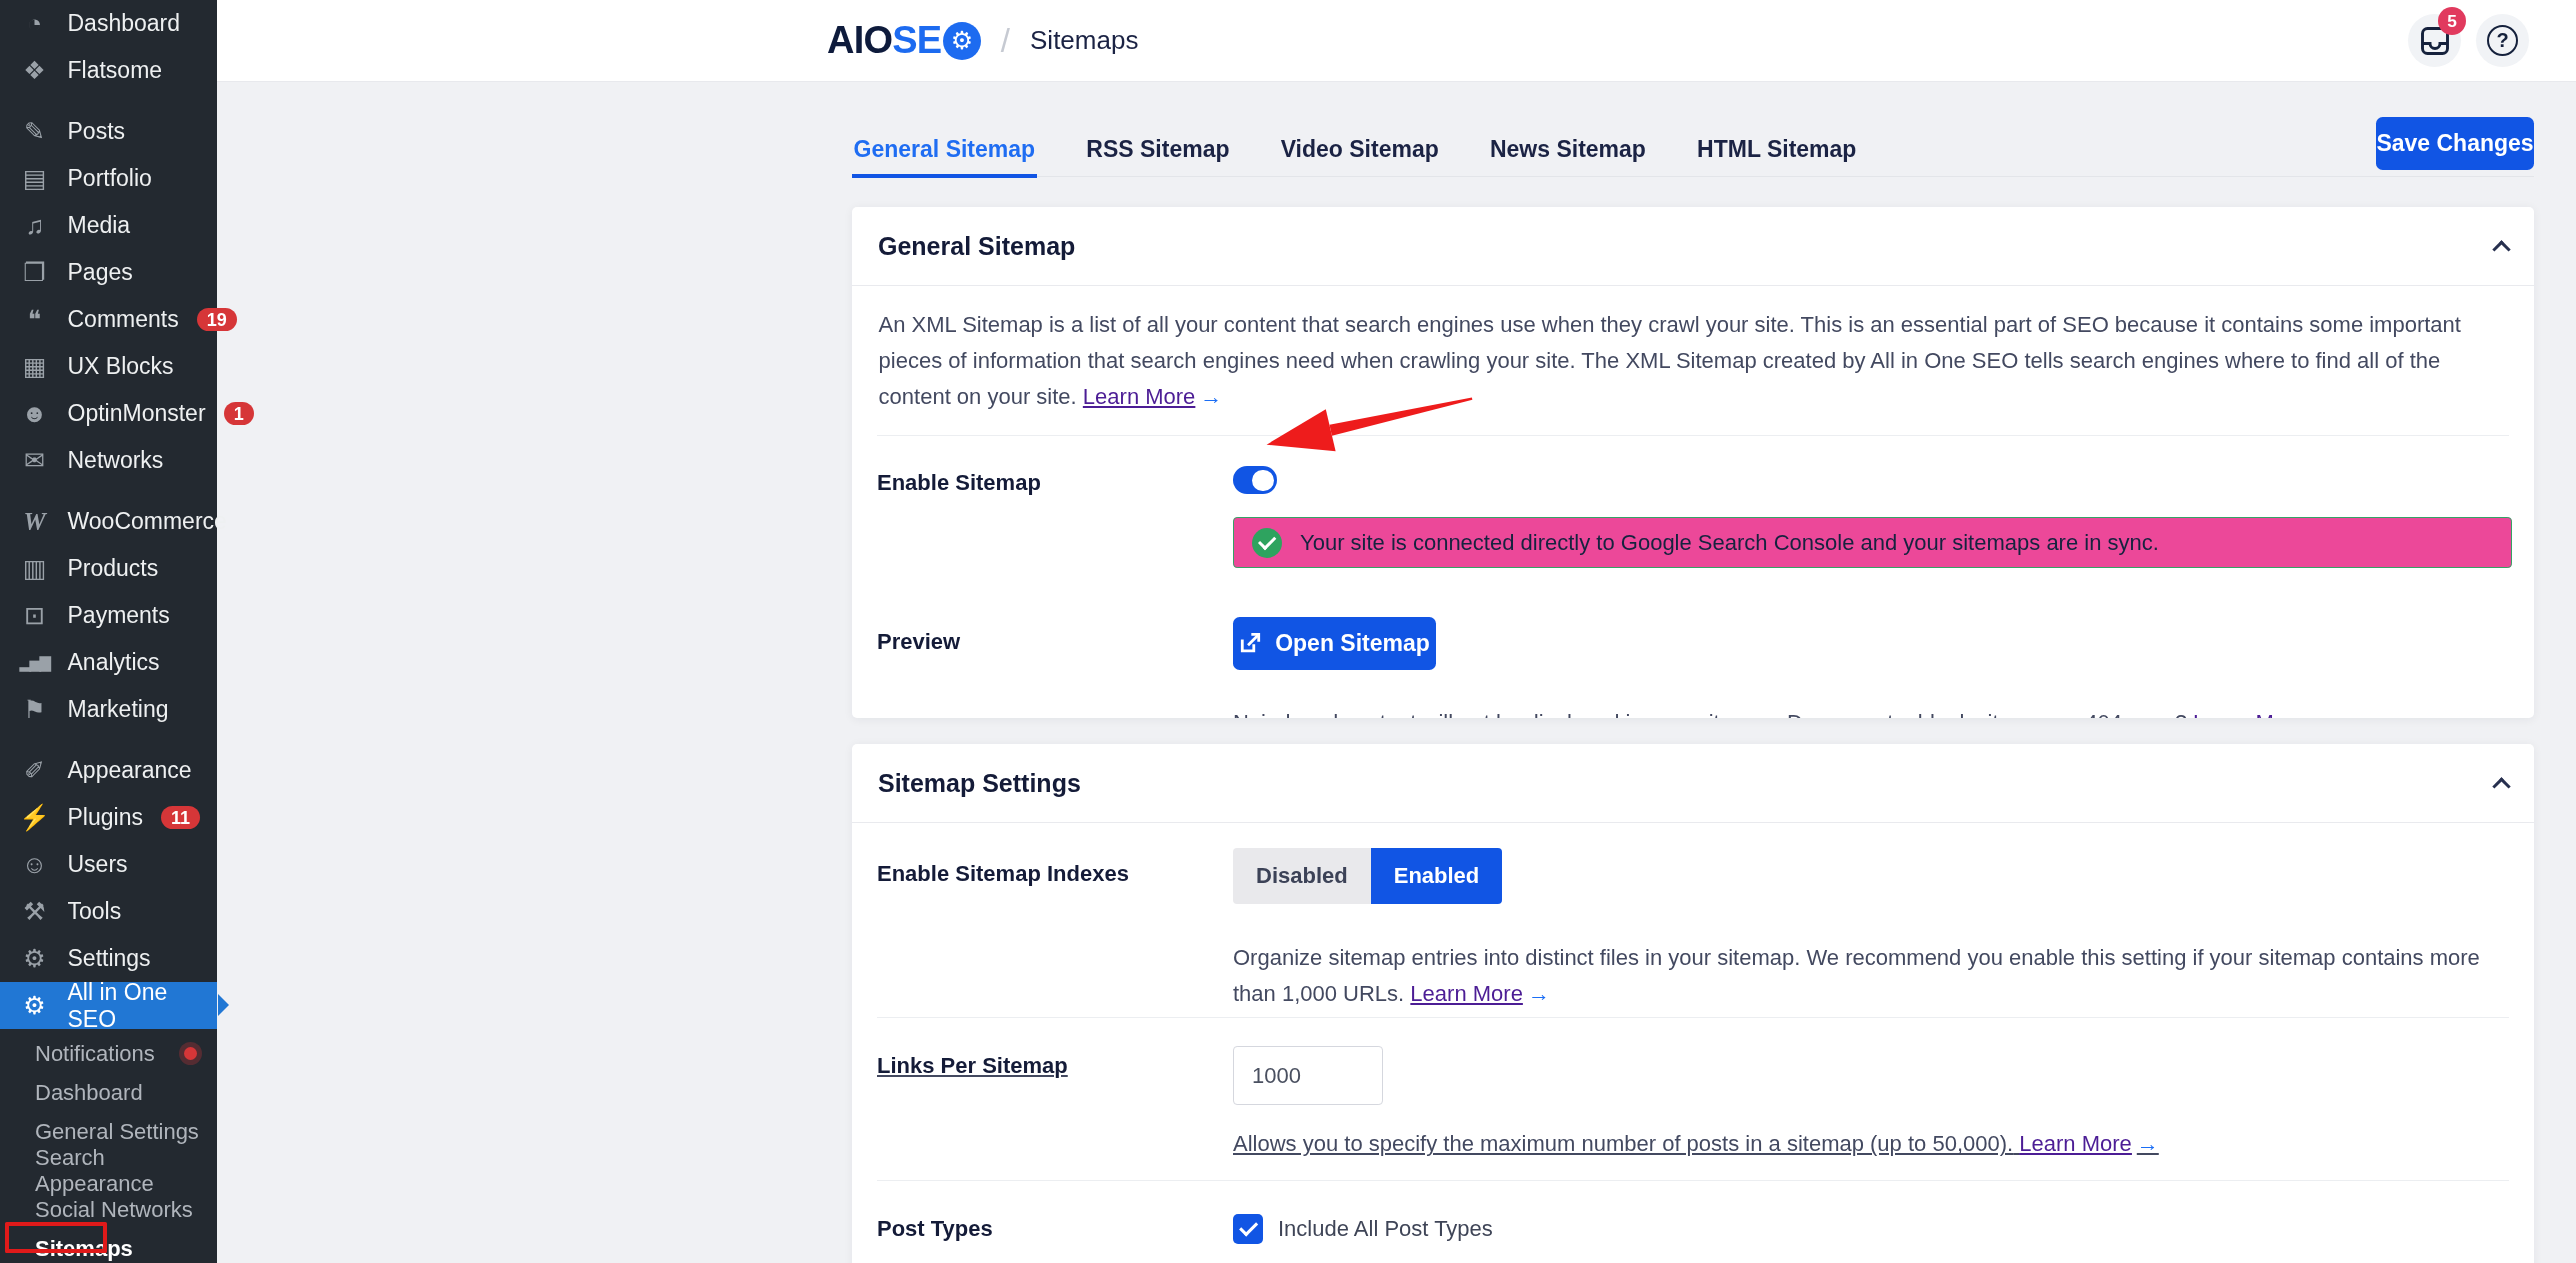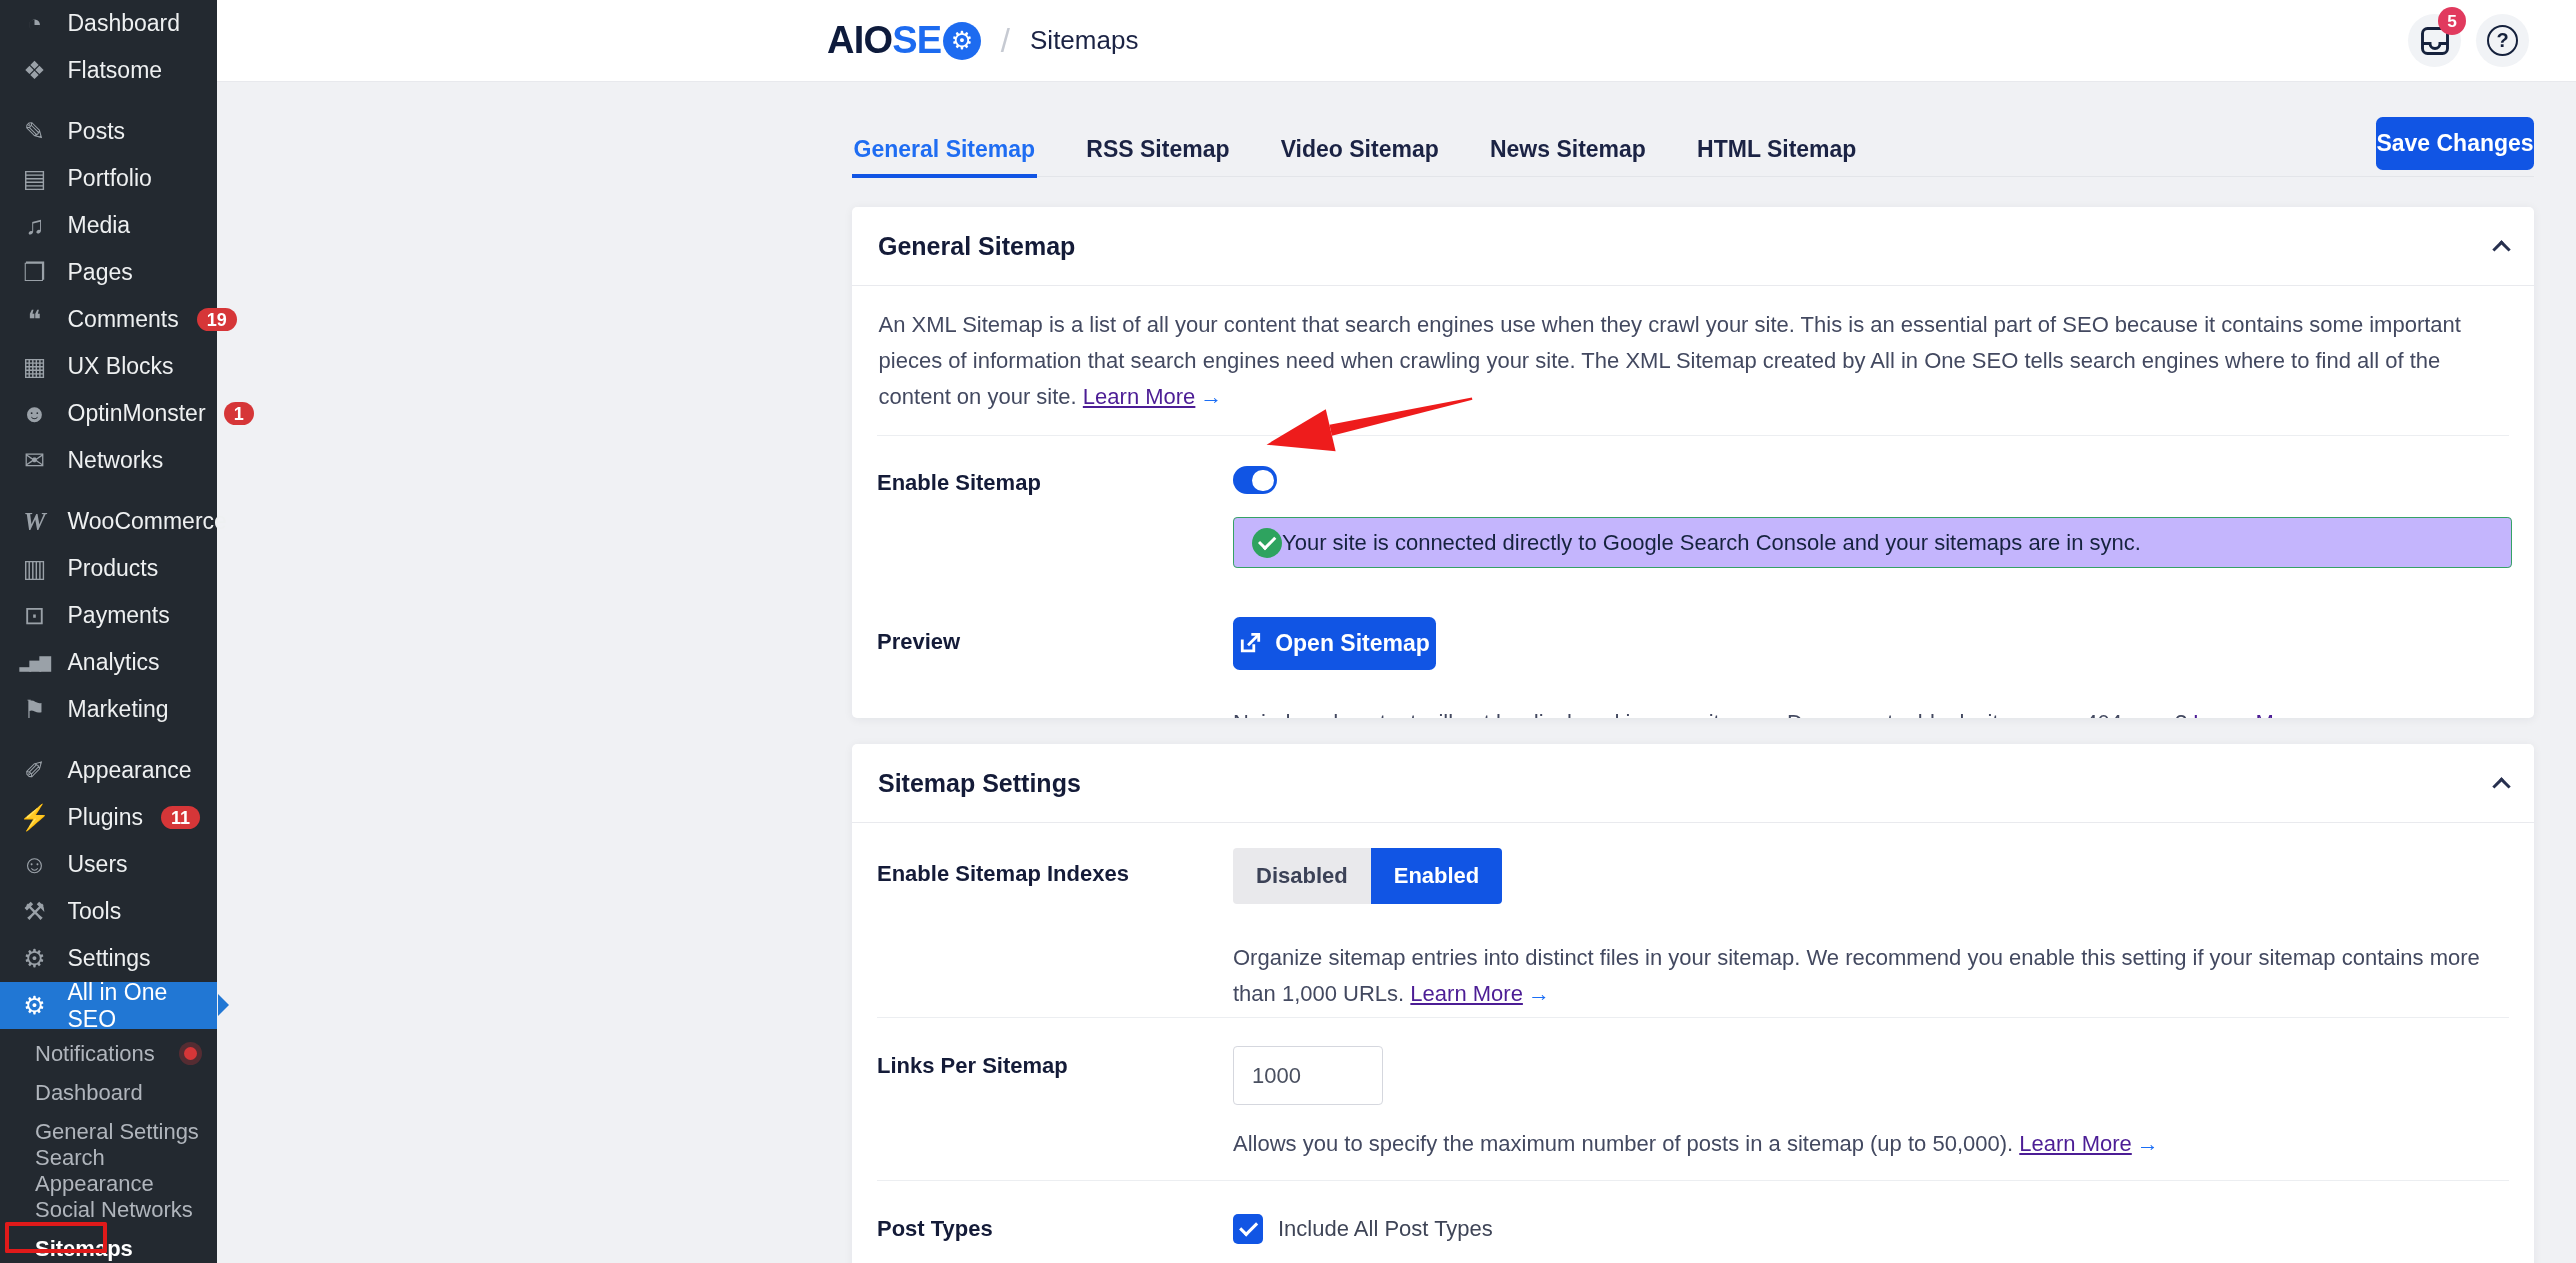--- a/index.html
+++ b/index.html
@@ -130,22 +130,22 @@
 
   .row-enable { margin-top:30px; }
   .toggle {
     width:44px; height:28px; border-radius:14px; background:#1155e4; position:relative; cursor:pointer;
   }
   .toggle-knob {
     position:absolute; top:3.3px; right:3.3px; width:21.4px; height:21.4px; border-radius:50%; background:#fff;
   }
   .alert-success {
     margin-top:23px; height:51px; width:1279px;
-    background:#c4b5fd; border:0.8px solid #35a265; border-radius:4.1px;
-    display:flex; align-items:center; padding:0 18px;
+    background:#ec4899; border:0.8px solid #35a265; border-radius:4.1px;
+    display:flex; align-items:center; gap:18px; padding:0 18px;
     font-size:22px; color:#16233f;
   }
   .check-circle {
     width:30px; height:30px; border-radius:50%; background:#2ea35f; flex:0 0 30px; position:relative;
   }
   .check-circle::after {
     content:""; position:absolute; left:7.4px; top:8.2px; width:13px; height:6.6px;
     border-left:3.3px solid #fff; border-bottom:3.3px solid #fff; transform:rotate(-45deg);
   }
   .row-preview { margin-top:49px; }
@@ -159,21 +159,21 @@
   .row-indexes { margin-top:25px; }
   .segmented { display:flex; cursor:pointer; }
   .seg-btn {
     height:56px; padding:0 23px; display:flex; align-items:center; font-size:22px; font-weight:bold;
   }
   .seg-btn--off { background:#e9e9ec; color:#3c4257; border-radius:4.1px 0 0 4.1px; }
   .seg-btn--on  { background:#1155e4; color:#fff; border-radius:0 4.1px 4.1px 0; }
   .desc { margin-top:36px; font-size:22px; line-height:36px; max-width:1282px; }
   .row-divider { border-bottom:0.8px solid #eceef1; margin-top:5px; }
 
-  .row-links { padding-top:28px; }
+  .row-links { padding-top:28px;text-decoration:underline; }
   #links-input {
     width:150px; height:59px; border:0.8px solid #d5d7de; border-radius:4.1px;
     font-size:22px; color:#4a5060; padding-left:18px; font-family:inherit; outline:none;
   }
   .row-post { padding-top:33px; }
   .cb-row { display:flex; align-items:center; gap:15px; }
   .checkbox {
     width:30px; height:30px; border-radius:5px; background:#1155e4; position:relative; cursor:pointer;
   }
   .checkbox::after {

